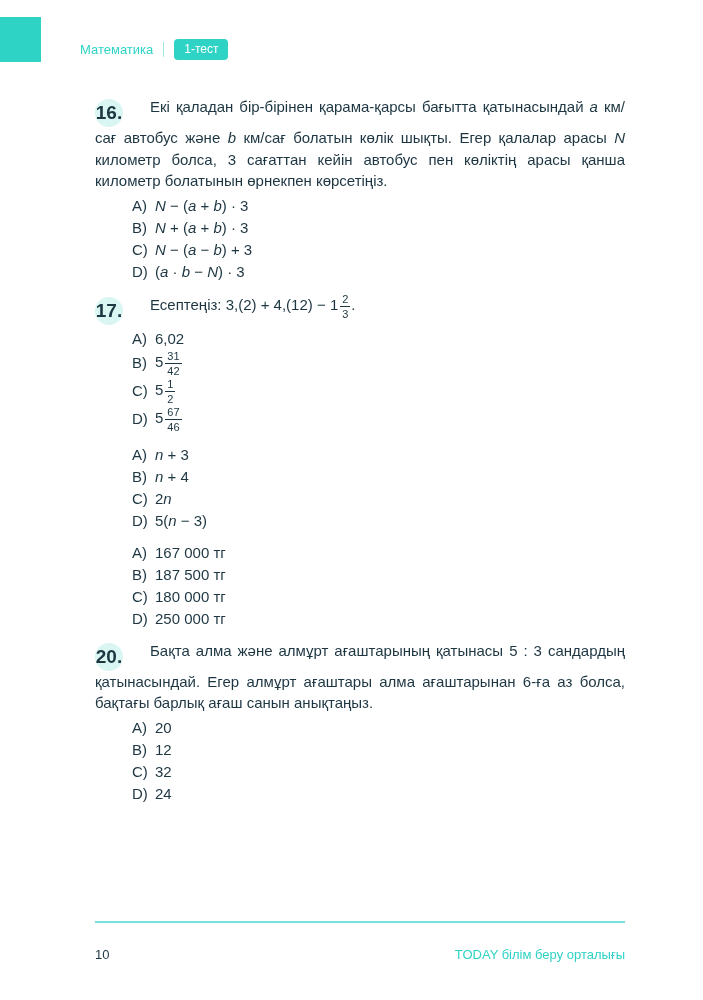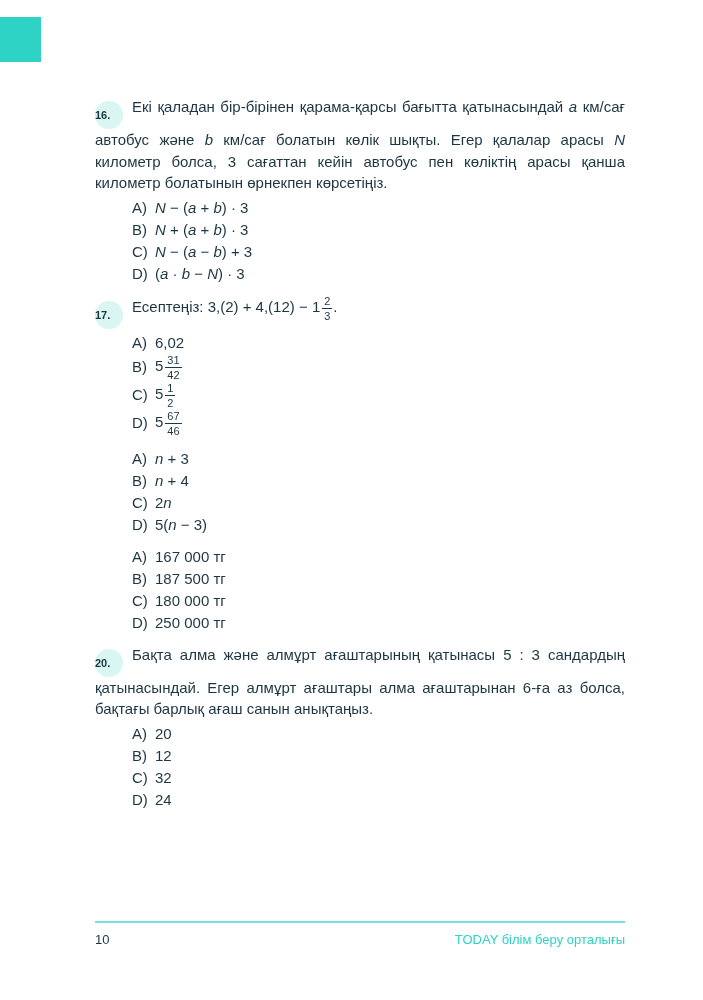--- a/index.html
+++ b/index.html
@@ -17,48 +17,53 @@
   .header{position:absolute;left:80px;top:39px;display:flex;align-items:center;}
   .subject{color:var(--accent);font-size:13px;}
   .vdiv{width:1px;height:15px;background:#9fe8e0;margin:0 10px;}
   .test-badge{background:var(--accent);color:#fff;font-size:12px;padding:3px 10px 4px;border-radius:4px;}
 
   .content{position:absolute;left:95px;top:96px;width:530px;}
   .question{margin-bottom:10px;}
   .statement{margin:0 0 3px 0;font-size:15px;line-height:21.5px;text-align:justify;}
   .qnum{
     display:inline-block;width:28px;height:28px;line-height:28px;border-radius:50%;
-    background:var(--badge-bg);font-weight:bold;font-size:11px;
-    margin-right:9px;vertical-align:-7px;
+    background:var(--badge-bg);text-align:center;font-weight:bold;font-size:19px;
+    margin-right:27px;vertical-align:-7px;
   }
   .options{padding-left:37px;font-size:15px;line-height:21px;}
   .option{display:flex;align-items:baseline;padding:0.5px 0;}
   .letter{width:23px;flex:none;}
   .opt-text i,.stmt-text i{font-style:italic;}
 
   .frac{
     display:inline-flex;flex-direction:column;vertical-align:middle;
     font-size:11px;line-height:12px;text-align:center;margin:0 1px 0 2px;
   }
   .frac .num{border-bottom:1px solid currentColor;padding:0 2px 1px;}
   .frac .den{padding-top:1px;}
 
   .footer{position:absolute;left:95px;top:921px;width:530px;}
   .footer-line{height:2px;background:var(--accent);opacity:0.65;}
-  .footer-row{display:flex;justify-content:space-between;align-items:center;padding-top:9px;font-size:13px;}
+  .footer-row{display:flex;justify-content:space-between;align-items:center;padding-top:24px;font-size:13px;}
   .page-num{color:var(--text);}
   .org{color:var(--accent);}
 </style>
 </head>
 <body>
 
 <div class="page">
 
   <div class="logo-square"></div>
 
+  <div class="header">
+    <span class="subject">Математика</span>
+    <span class="vdiv"></span>
+    <span class="test-badge">1-тест</span>
+  </div>
 
   <div class="content">
 
     <section class="question">
       <p class="statement">
         <span class="qnum">16.</span><span class="stmt-text"><span>Екі қаладан бір-бірінен қарама-қарсы бағытта қатынасындай </span><i>a</i><span> км/сағ автобус және </span><i>b</i><span> км/сағ болатын көлік шықты. Егер қалалар арасы </span><i>N</i><span> километр болса, 3 сағаттан кейін автобус пен көліктің арасы қанша километр болатынын өрнекпен көрсетіңіз.</span></span>
       </p>
       <div class="options">
         <div class="option">
           <span class="letter">A)</span>

